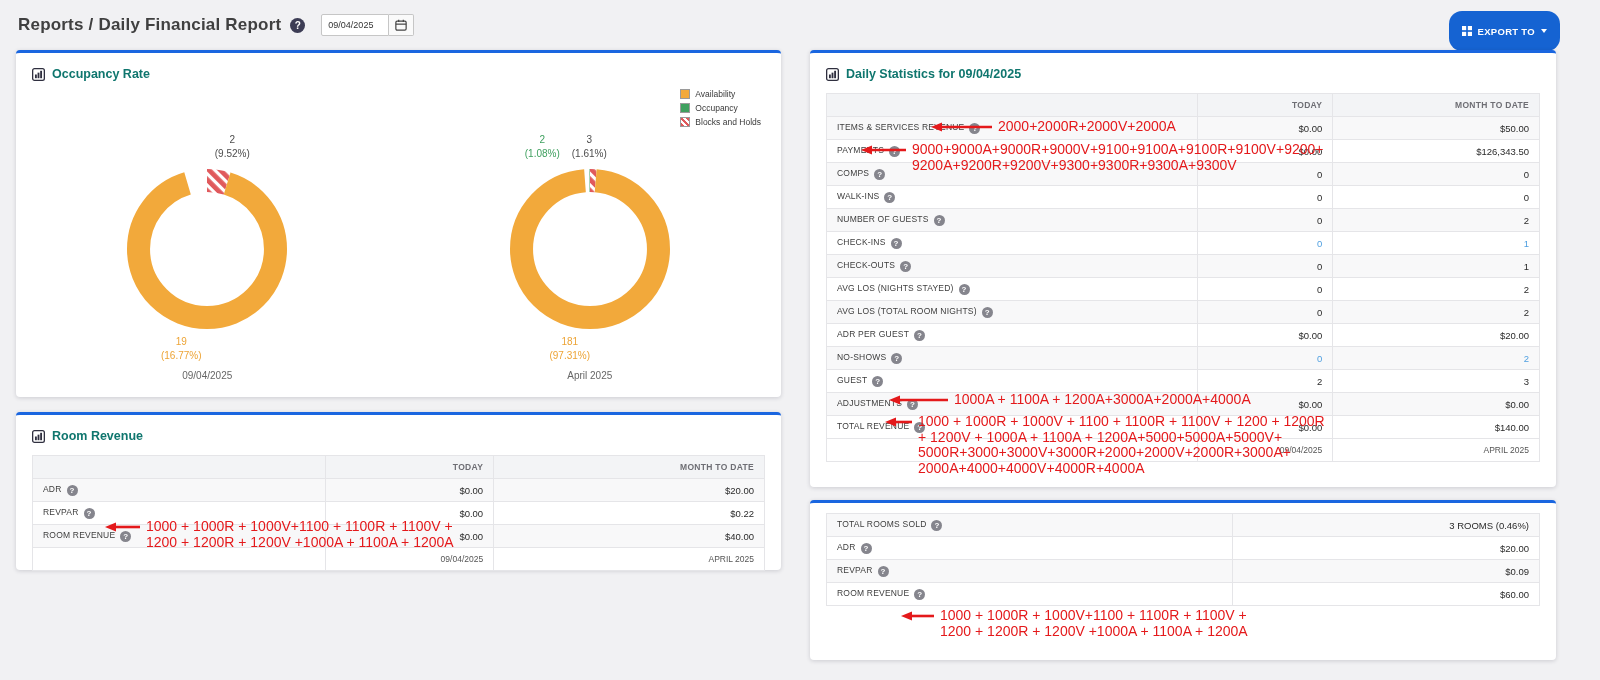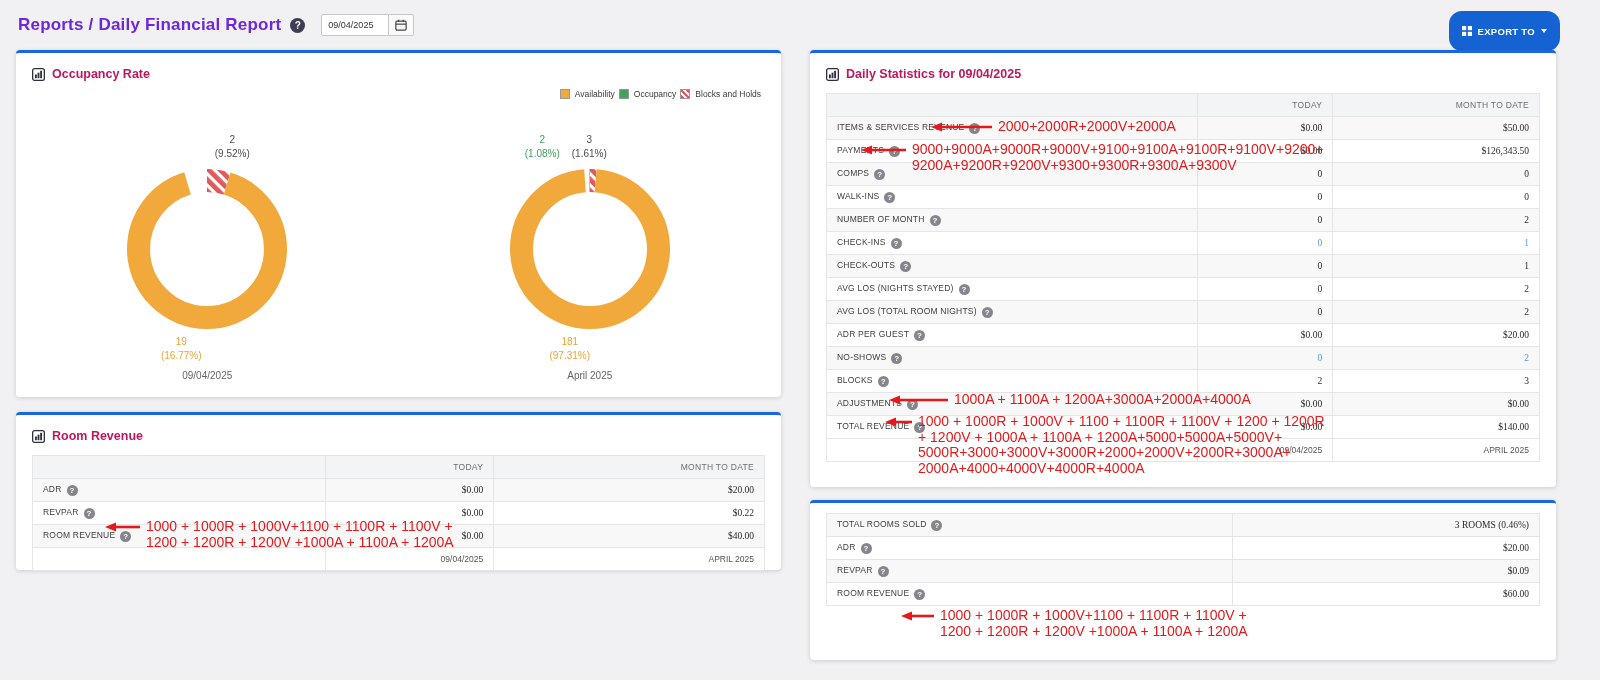--- a/index.html
+++ b/index.html
@@ -1,45 +1,45 @@
 <!DOCTYPE html>
 <html><head>
 <meta charset="utf-8">
 <style>
   * { margin:0; padding:0; box-sizing:border-box; }
   html,body { width:1600px; height:680px; }
   body { background:#f1f1f3; font-family:"Liberation Sans", sans-serif; position:relative; overflow:hidden; }
 
   
   .page-header { position:absolute; left:18px; top:11px; right:40px; height:28px; display:flex; align-items:center; }
-  .page-title { font-size:17px; font-weight:bold; color:#6d28d9; letter-spacing:.2px; }
+  .page-title { font-size:17px; font-weight:bold; color:#404040; letter-spacing:.2px; }
   .help-badge { width:15px; height:15px; border-radius:50%; background:#3d3d55; color:#fff; font-size:10px; font-weight:bold;
                 display:inline-flex; align-items:center; justify-content:center; margin-left:9px; cursor:pointer; }
   .help-badge::after { content:"?"; }
   .date-wrap { margin-left:16px; display:flex; align-items:center; }
   .date-input { width:68px; height:22px; border:1px solid #c6c6c6; border-radius:2px 0 0 2px; font-size:9px; color:#333;
                 padding:0 6px; font-family:"Liberation Sans", sans-serif; background:#fff; }
   .cal-btn { width:25px; height:22px; background:#fafafa; border:1px solid #c6c6c6; border-left:none; border-radius:0 2px 2px 0;
              display:flex; align-items:center; justify-content:center; cursor:pointer; }
   .export-btn { position:absolute; right:0; top:0; height:40px; padding:0 13px; background:#1563d2; border:none; border-radius:13px;
                 color:#fff; font-size:9.5px; font-weight:bold; letter-spacing:.3px; display:flex; align-items:center; gap:6px;
                 cursor:pointer; font-family:"Liberation Sans", sans-serif; }
   .caret-down { width:0; height:0; border-left:3.5px solid transparent; border-right:3.5px solid transparent; border-top:4px solid #fff; }
 
   
   .card { position:absolute; background:#fff; border-radius:4px; border-top:3px solid #1a66e0; box-shadow:0 1px 4px rgba(40,40,60,.18); }
   .card-occupancy { left:16px;  top:50px;  width:765px; height:347px; }
   .card-room      { left:16px;  top:412px; width:765px; height:158px; }
   .card-daily     { left:810px; top:50px;  width:746px; height:437px; }
   .card-forecast  { left:810px; top:500px; width:746px; height:160px; }
   .card-title-row { display:flex; align-items:center; gap:7px; padding:12px 16px 0 16px; height:30px; }
-  .card-title { font-size:12.5px; font-weight:bold; color:#be185d; }
-
-  
-  .legend { position:absolute; top:36px; right:20px; display:flex; flex-direction:row; gap:4px; }
+  .card-title { font-size:12.5px; font-weight:bold; color:#0f766e; }
+
+  
+  .legend { position:absolute; top:36px; right:20px; display:flex; flex-direction:column; gap:4px; }
   .legend-item { display:flex; align-items:center; gap:5px; cursor:pointer; }
   .swatch { width:10px; height:10px; border:1px solid #9a9a9a; flex:none; }
   .swatch-availability { background:#f2a93b; }
   .swatch-occupancy { background:#3fa05f; }
   .swatch-blocks { background:repeating-linear-gradient(45deg,#e0595c 0 2.5px,#ffffff 2.5px 4.5px); }
   .legend-label { font-size:8.5px; color:#3a3a3a; }
 
   
   .charts-row { display:flex; margin-top:44px; }
   .chart-col { width:50%; display:flex; flex-direction:column; align-items:center; }
@@ -48,23 +48,23 @@
   .donut { width:160px; height:160px; }
   .chart-bottom { height:30px; margin-top:6px; text-align:center; font-size:10px; line-height:14px; }
   .dl-dark { color:#4d4d4d; }
   .dl-green { color:#3fa05f; }
   .dl-orange { color:#eda436; }
   .chart-date { margin-top:5px; font-size:10px; color:#666; }
 
   
   .data-table { border-collapse:collapse; margin:10px 16px 0 16px; width:calc(100% - 32px); table-layout:fixed; }
   .data-table th, .data-table td { border:1px solid #e5e5e8; height:23px; padding:0 10px; white-space:nowrap; overflow:hidden; }
-  .data-table thead th { background:#f3f4f6; color:#6e6e74; font-size:8.5px; font-weight:normal; text-align:right; letter-spacing:.3px; }
+  .data-table thead th { background:#f3f4f6; color:#6e6e74; font-size:8.5px; font-weight:bold; text-align:right; letter-spacing:.3px; }
   .lbl-cell { font-size:8.5px; color:#3c3c3c; letter-spacing:.2px; text-align:left; }
-  .val-cell { font-size:9.5px; color:#2a2a2a; text-align:right;font-family:Liberation Serif, serif; }
+  .val-cell { font-size:9.5px; color:#2a2a2a; text-align:right; }
   .val-cell.link { color:#4f9fe0; cursor:pointer; }
   .data-table tbody tr:nth-child(odd) td { background:#f8f8f9; }
   .help-q { display:inline-block; width:11px; height:11px; border-radius:50%; background:#85858d; color:#fff; font-size:8px;
             font-weight:bold; line-height:11px; text-align:center; margin-left:5px; vertical-align:-1px; cursor:pointer; }
   .help-q::after { content:"?"; }
   .foot-cell { font-size:8.5px; color:#555; text-align:right; background:#fff; }
 
   .card-room .c-label { width:40%; } .card-room .c-today { width:23%; } .card-room .c-mtd { width:37%; }
   .card-daily .c-label { width:52%; } .card-daily .c-today { width:19%; } .card-daily .c-mtd { width:29%; }
   .card-forecast .c-label { width:57%; } .card-forecast .c-val { width:43%; }
@@ -274,21 +274,21 @@
         <td class="lbl-cell"><span>COMPS</span><span class="help-q"></span></td>
         <td class="val-cell">0</td>
         <td class="val-cell">0</td>
       </tr>
       <tr>
         <td class="lbl-cell"><span>WALK-INS</span><span class="help-q"></span></td>
         <td class="val-cell">0</td>
         <td class="val-cell">0</td>
       </tr>
       <tr>
-        <td class="lbl-cell"><span>NUMBER OF MONTH</span><span class="help-q"></span></td>
+        <td class="lbl-cell"><span>NUMBER OF GUESTS</span><span class="help-q"></span></td>
         <td class="val-cell">0</td>
         <td class="val-cell">2</td>
       </tr>
       <tr>
         <td class="lbl-cell"><span>CHECK-INS</span><span class="help-q"></span></td>
         <td class="val-cell link">0</td>
         <td class="val-cell link">1</td>
       </tr>
       <tr>
         <td class="lbl-cell"><span>CHECK-OUTS</span><span class="help-q"></span></td>
@@ -309,21 +309,21 @@
         <td class="lbl-cell"><span>ADR PER GUEST</span><span class="help-q"></span></td>
         <td class="val-cell">$0.00</td>
         <td class="val-cell">$20.00</td>
       </tr>
       <tr>
         <td class="lbl-cell"><span>NO-SHOWS</span><span class="help-q"></span></td>
         <td class="val-cell link">0</td>
         <td class="val-cell link">2</td>
       </tr>
       <tr>
-        <td class="lbl-cell"><span>BLOCKS</span><span class="help-q"></span></td>
+        <td class="lbl-cell"><span>GUEST</span><span class="help-q"></span></td>
         <td class="val-cell">2</td>
         <td class="val-cell">3</td>
       </tr>
       <tr>
         <td class="lbl-cell"><span>ADJUSTMENTS</span><span class="help-q"></span></td>
         <td class="val-cell">$0.00</td>
         <td class="val-cell">$0.00</td>
       </tr>
       <tr>
         <td class="lbl-cell"><span>TOTAL REVENUE</span><span class="help-q"></span></td>

